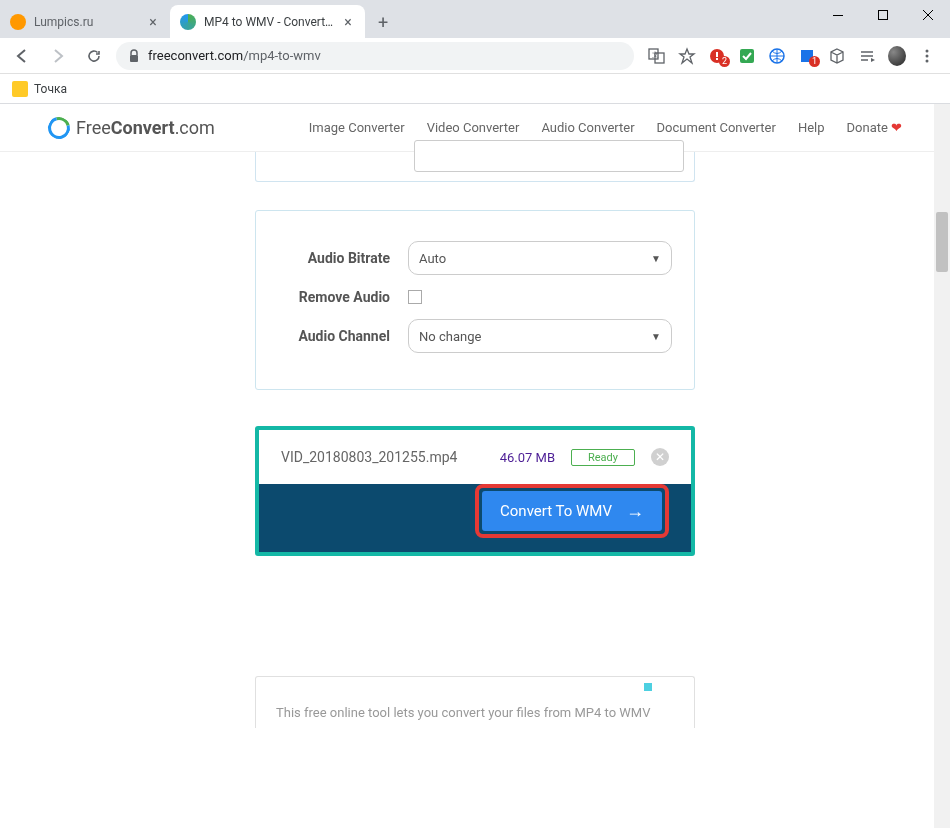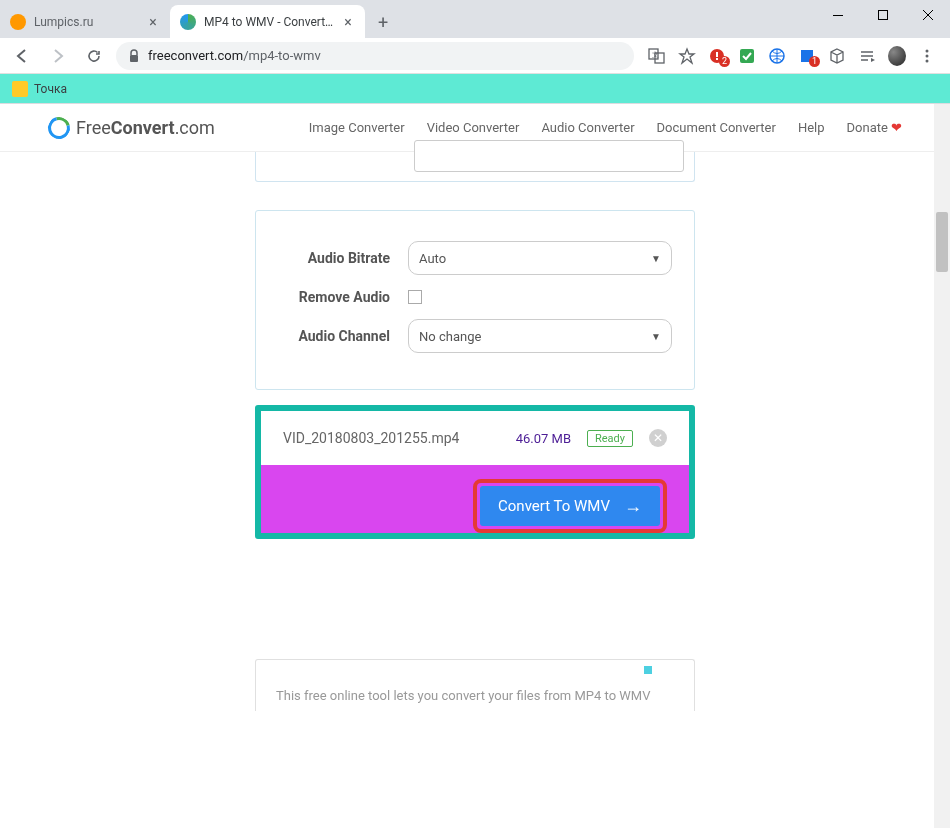--- a/index.html
+++ b/index.html
@@ -24,21 +24,21 @@
 .omnibox { flex: 1; height: 28px; background: #f1f3f4; border-radius: 14px; display: flex; align-items: center; padding: 0 12px; font-size: 13px; color: #202124; gap: 8px; }
 .omnibox .lock { color: #5f6368; }
 .omnibox .url-host { color: #202124; }
 .omnibox .url-path { color: #5f6368; }
 .ext-icons { display: flex; align-items: center; gap: 12px; padding: 0 6px; }
 .ext-icon { width: 18px; height: 18px; display: flex; align-items: center; justify-content: center; position: relative; }
 .badge-red { position: absolute; bottom: -2px; right: -4px; background: #d93025; color: #fff; font-size: 9px; border-radius: 6px; padding: 0 3px; line-height: 11px; }
 .avatar-icon { width: 20px; height: 20px; border-radius: 50%; background: radial-gradient(circle at 30% 30%, #888, #222); }
 
 
-.bookmarks { height: 30px; background: #5eead4; display: flex; align-items: center; padding: 0 12px; border-bottom: 1px solid #dadce0; }
+.bookmarks { height: 30px; background: #ffffff; display: flex; align-items: center; padding: 0 12px; border-bottom: 1px solid #dadce0; }
 .bookmark { display: flex; align-items: center; gap: 6px; font-size: 12px; color: #3c4043; }
 .bookmark .folder-icon { width: 16px; height: 16px; background: #ffca28; border-radius: 2px; }
 
 
 .viewport { height: 724px; background: #fff; position: relative; overflow: hidden; }
 .vscroll { position: absolute; right: 0; top: 0; width: 16px; height: 100%; background: #f1f1f1; }
 .vscroll-thumb { position: absolute; right: 2px; width: 12px; background: #c1c1c1; border-radius: 2px; }
 
 
 .site-header { height: 48px; border-bottom: 1px solid #eee; display: flex; align-items: center; padding: 0 48px; gap: 40px; }
@@ -55,27 +55,27 @@
 
 .options-panel { width: 440px; border: 1px solid #cde5ef; border-radius: 3px; }
 .options-header { background: #e3f0f6; height: 50px; display: flex; align-items: center; justify-content: center; font-size: 22px; color: #3b6f8f; }
 .options-body { padding: 16px 22px 22px; }
 .opt-row { display: flex; align-items: center; margin: 14px 0; }
 .opt-label { width: 130px; text-align: right; font-size: 14px; font-weight: 700; color: #555; padding-right: 18px; }
 .opt-select { flex: 1; height: 34px; border: 1px solid #ccc; border-radius: 10px; padding: 0 10px; font-size: 13px; color: #555; background: #fff; display: flex; align-items: center; justify-content: space-between; }
 .opt-select .caret { color: #555; font-size: 10px; }
 .opt-checkbox { width: 14px; height: 14px; border: 1px solid #aaa; background: #fff; }
 
-.file-panel { width: 440px; margin-top: 15px; border: 6px solid #14b8a6; border-radius: 3px; }
+.file-panel { width: 440px; margin-top: 36px; border: 4px solid #14b8a6; border-radius: 3px; }
 .file-row { height: 54px; display: flex; align-items: center; padding: 0 22px; gap: 16px; background: #fff; }
 .file-name { flex: 1; font-size: 14px; color: #666; }
 .file-size { font-size: 13px; color: #4c1d95; }
-.file-status { font-size: 11px; color: #4caf50; border: 1px solid #4caf50; border-radius: 2px; padding: 1px 7px; }
+.file-status { font-size: 11px; color: #4caf50; border: 1px solid #4caf50; border-radius: 2px; padding: 1px 16px; }
 .file-remove { width: 18px; height: 18px; border-radius: 50%; background: #d0d0d0; display: flex; align-items: center; justify-content: center; color: #fff; font-size: 12px; }
-.convert-row { height: 68px; background: #d946ef; display: flex; align-items: flex-end; justify-content: flex-end; padding: 0 22px; }
+.convert-row { height: 68px; background: #0c4a6e; display: flex; align-items: flex-start; justify-content: flex-end; padding: 0 22px; }
 .convert-highlight { border: 4px solid #e53935; border-radius: 8px; padding: 3px; }
 .convert-btn { background: #2f88ef; color: #fff; font-size: 15px; height: 40px; padding: 0 18px; border-radius: 3px; display: flex; align-items: center; gap: 14px; border: none; }
 .convert-btn .arrow { font-size: 18px; }
 
 .footer-stub { width: 440px; margin-top: 120px; border: 1px solid #e0e0e0; border-bottom: none; border-radius: 3px 3px 0 0; padding: 28px 20px 8px; font-size: 13px; color: #999; position: relative; text-align: left; }
 .footer-stub .small-cyan { position: absolute; right: 42px; top: 6px; width: 8px; height: 8px; background: #4dd0e1; }
 
 svg { display: block; }
 </style>
 </head>

